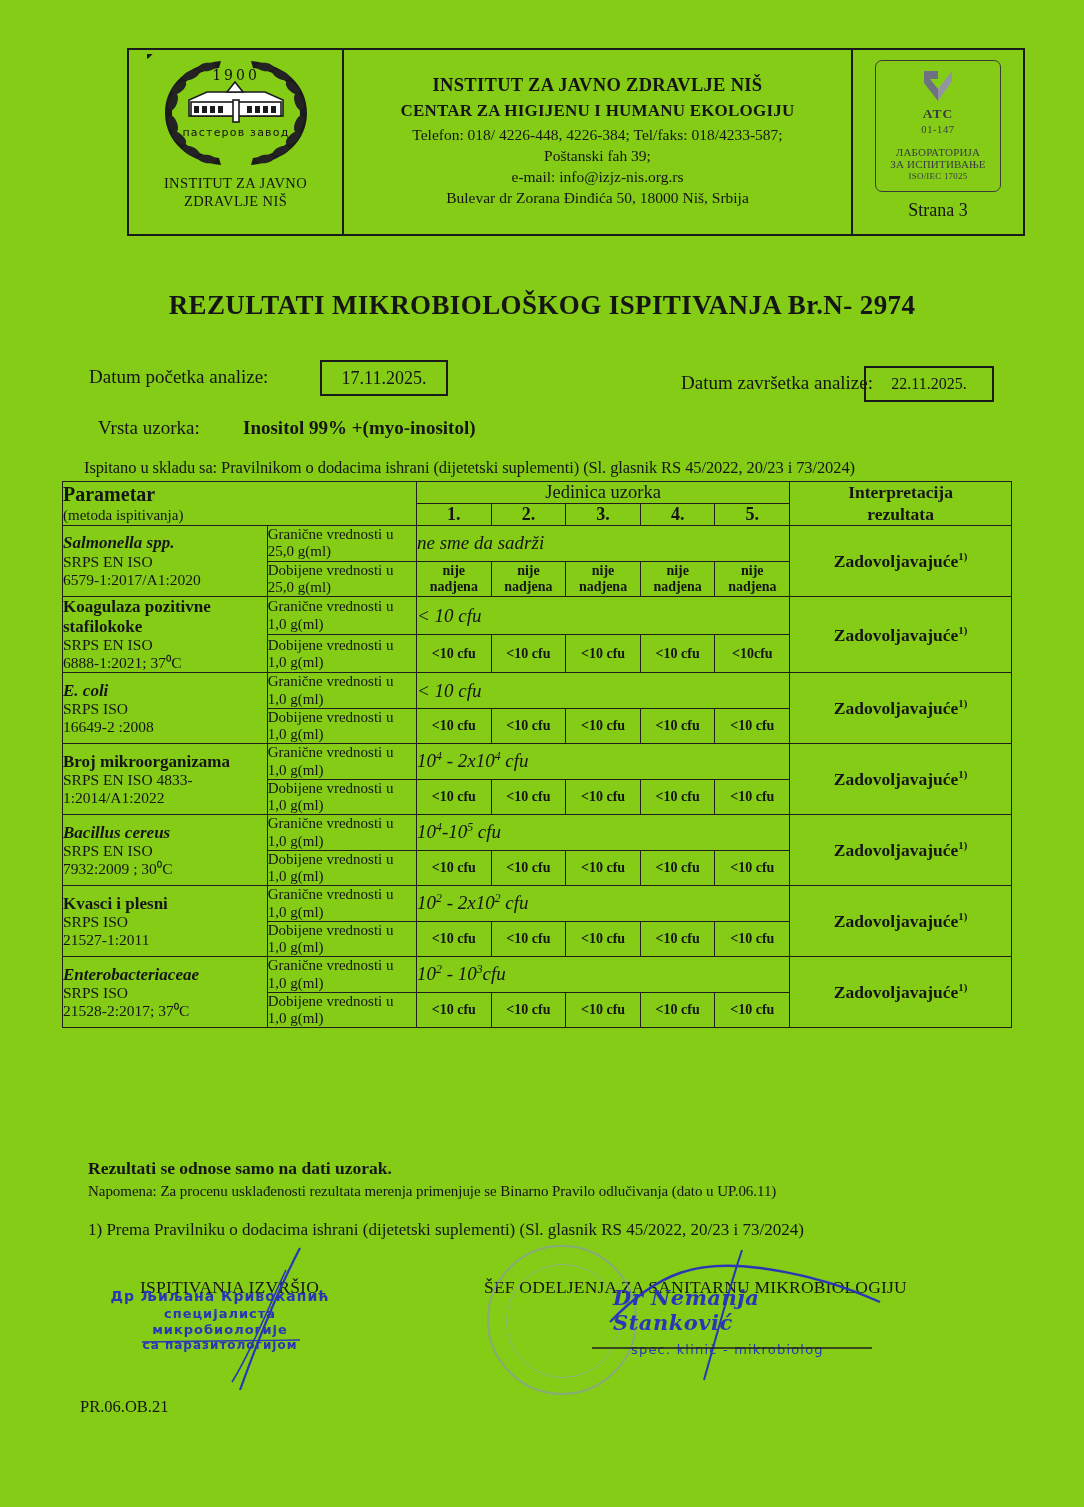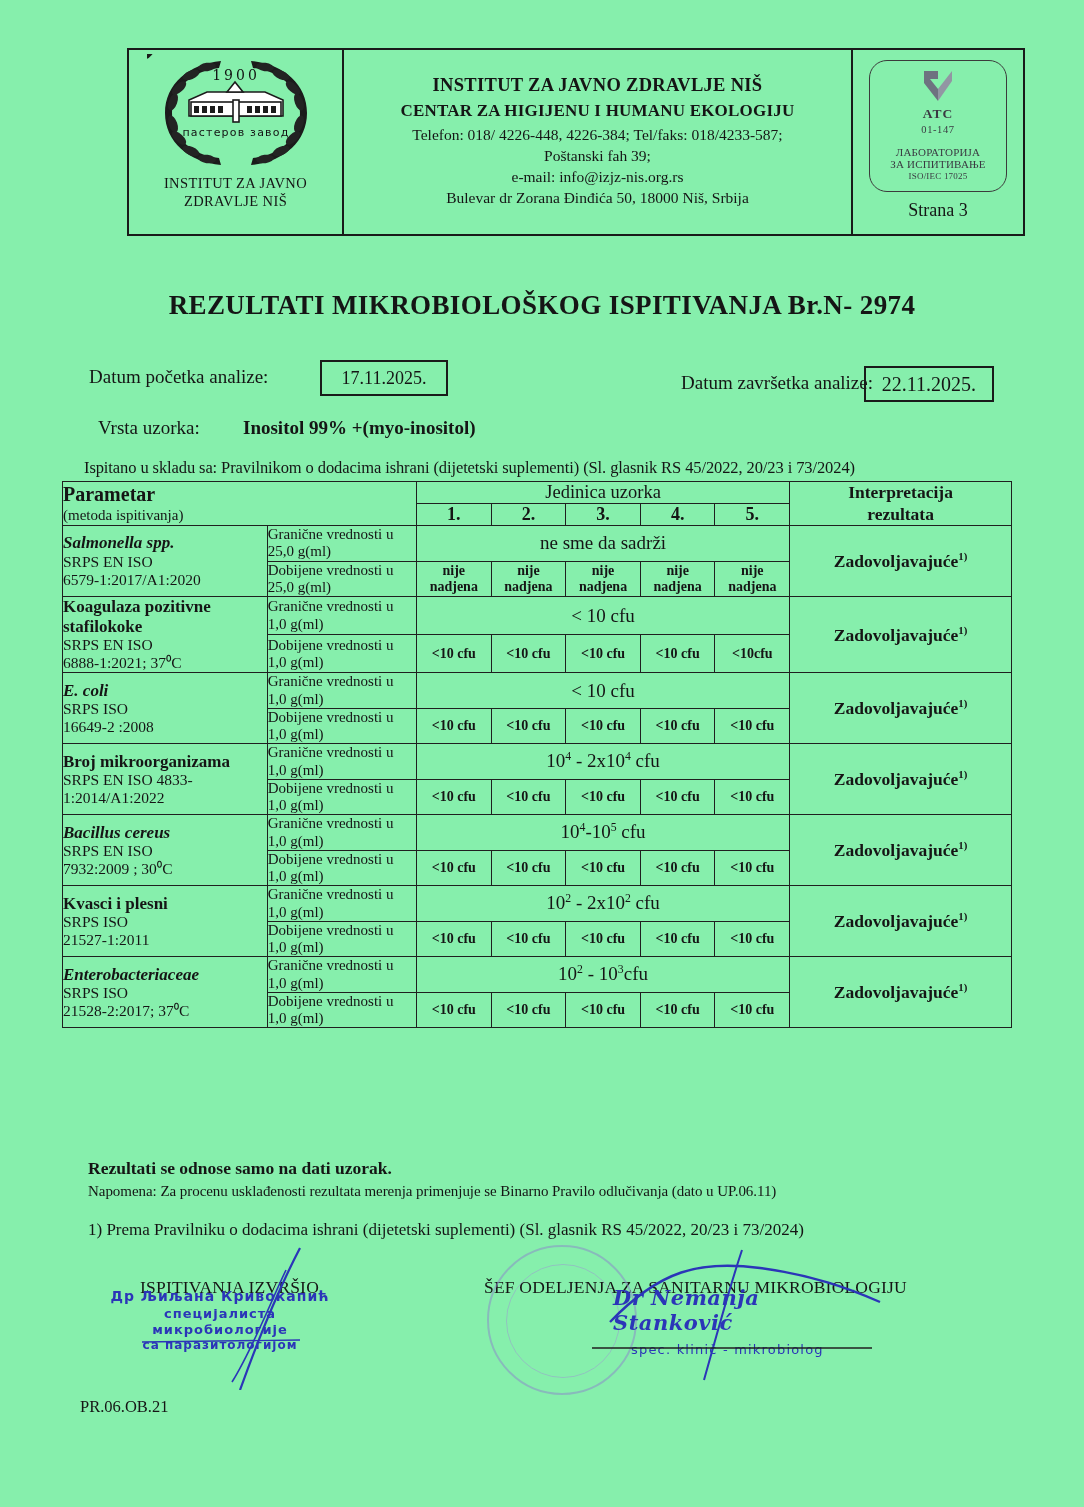--- a/index.html
+++ b/index.html
@@ -10,21 +10,21 @@
     background: #f2f2f2;
     font-family: "Liberation Serif", serif;
     color: #151515;
     position: relative;
     overflow: hidden;
   }
   .page {
     position: absolute;
     left: 0; top: 0;
     width: 1084px; height: 1507px;
-    background: #86efac;
+    background: #84cc16;
   }
 
   
   .header {
     position: absolute;
     left: 127px; top: 48px;
     width: 898px; height: 188px;
     border: 2px solid #1a1a1a;
     display: flex;
   }
@@ -63,23 +63,23 @@
   .hdr-right {
     width: 172px;
     border-left: 2px solid #1a1a1a;
     display: flex;
     flex-direction: column;
     align-items: center;
     justify-content: flex-start;
     padding-top: 10px;
   }
   .atc-box {
-    width: 138px; height: 132px;
+    width: 126px; height: 132px;
     border: 1px solid #3b3b3b;
-    border-radius: 18px;
+    border-radius: 7px;
     display: flex; flex-direction: column;
     align-items: center; justify-content: flex-start;
     padding-top: 6px;
     color: #3a3a42;
   }
   .atc-mark { width: 40px; height: 38px; }
   .atc-name { font-size: 13.5px; font-weight: bold; letter-spacing: 1px; margin-top: 1px; }
   .atc-num { font-size: 10.5px; letter-spacing: 0.6px; margin-top: 2px; }
   .atc-l1 { font-size: 11px; margin-top: 11px; letter-spacing: 0.2px; }
   .atc-l2 { font-size: 11px; letter-spacing: 0.2px; }
@@ -100,21 +100,21 @@
     border: 2px solid #1a1a1a;
     display: flex; align-items: center; justify-content: center;
     font-size: 18px;
   }
   .lbl-end { position: absolute; left: 641px; top: 12px; font-size: 19px; margin-left: 40px; }
   .box-end {
     position: absolute; left: 864px; top: 6px;
     width: 130px; height: 36px;
     border: 2px solid #1a1a1a;
     display: flex; align-items: center; justify-content: center;
-    font-size: 20px;
+    font-size: 16px;
   }
   .lbl-sample { position: absolute; left: 98px; top: 417px; font-size: 19px; }
   .val-sample { position: absolute; left: 243px; top: 417px; font-size: 19px; font-weight: bold; }
   .lbl-accord { position: absolute; left: 84px; top: 458px; font-size: 16.5px; letter-spacing: -0.1px;}
 
   
   table.results {
     position: absolute;
     left: 62px; top: 481px;
     width: 950px;
@@ -136,21 +136,21 @@
   .th-param .p2 { font-size: 15px; font-weight: normal; margin-top: 2px; }
   .th-ju { text-align: center; font-size: 18.5px; font-weight: normal; padding: 6px 0 6px; }
   .th-unit { text-align: center; font-size: 18px; font-weight: bold; padding: 10px 0 12px; }
   .th-interp { text-align: center; font-size: 17.5px; font-weight: bold; line-height: 1.22; }
 
   .param-cell { padding: 5px 0 6px 7px; vertical-align: top; line-height: 1.16; }
   .param-name { font-size: 17px; font-weight: bold; }
   .param-name.ital { font-style: italic; }
   .param-meth { font-size: 15.5px; }
   .kind-cell { font-size: 15px; padding: 3px 2px 3px 5px; line-height: 1.15; }
-  .lim-cell { text-align: center; font-size: 19px; }
+  .lim-cell { font-size: 19px; font-style: italic; }
   .val-cell { text-align: center; font-size: 14px; font-weight: bold; line-height: 1.15; padding: 4px 0; }
   .interp-cell { text-align: center; font-size: 17.5px; font-weight: bold; }
   sup { font-size: 0.62em; vertical-align: super; }
 
   
   .foot-bold { position: absolute; left: 88px; top: 1158px; font-size: 17.5px; font-weight: bold; }
   .foot-note { position: absolute; left: 88px; top: 1183px; font-size: 15px; letter-spacing: -0.05px;}
   .foot-ref  { position: absolute; left: 88px; top: 1220px; font-size: 17px; }
 
   .sig-left  { position: absolute; left: 140px; top: 1277px; font-size: 17.5px; letter-spacing: 0.2px;}

